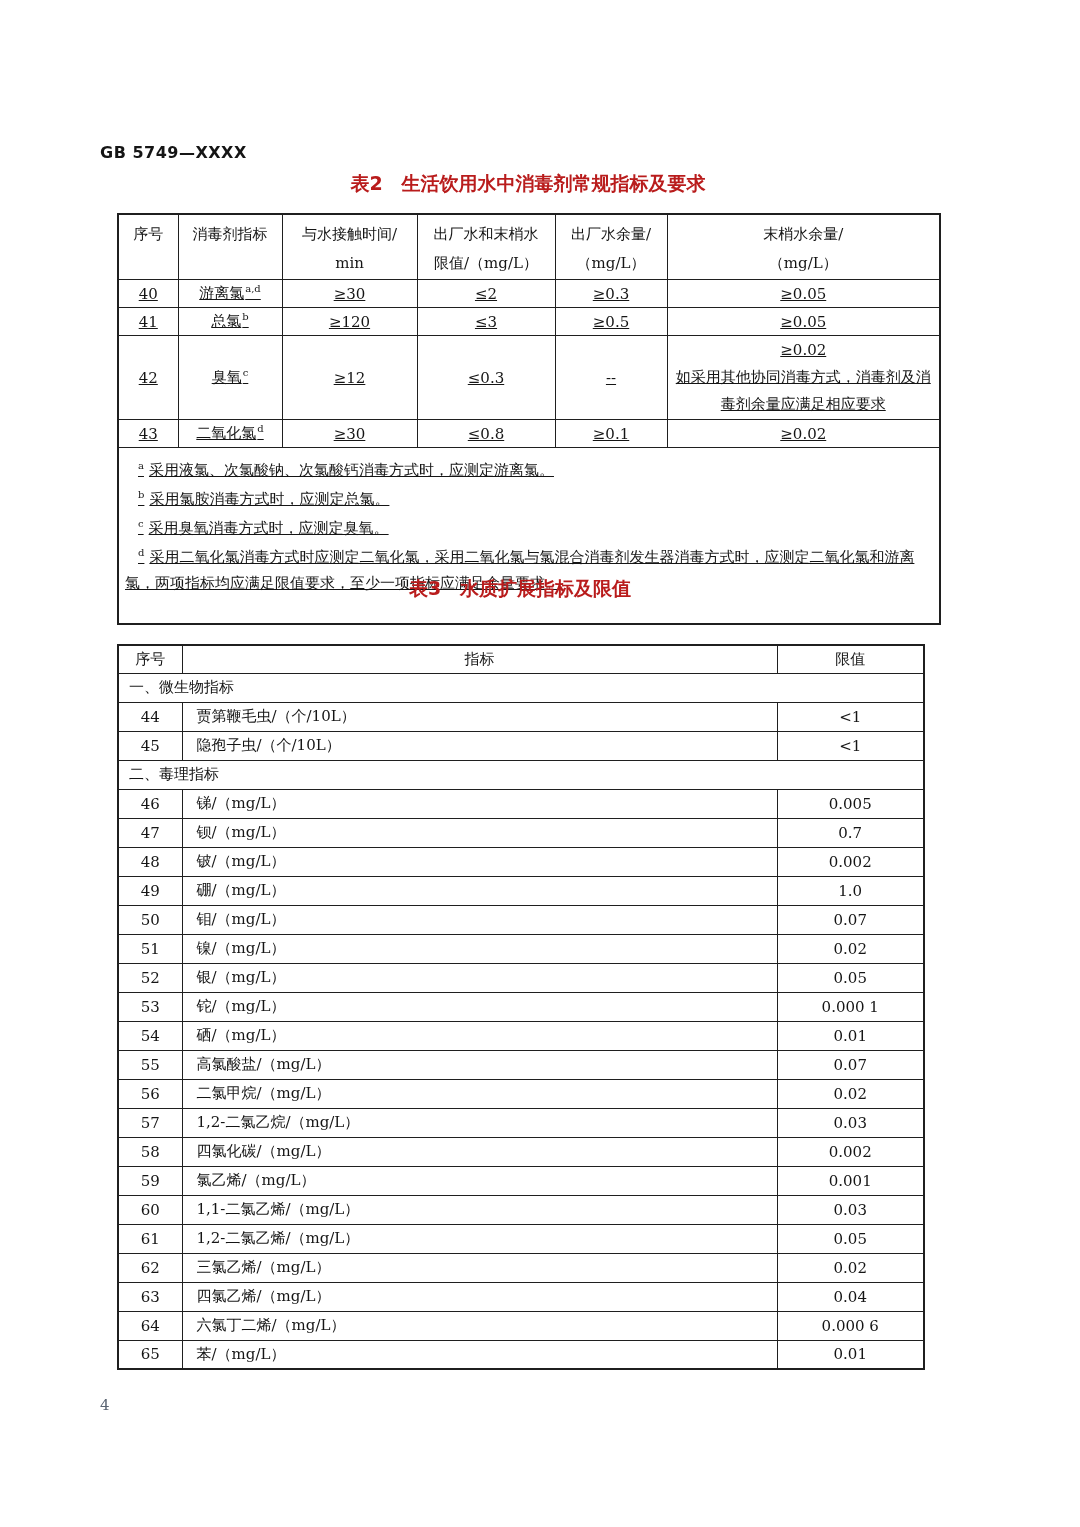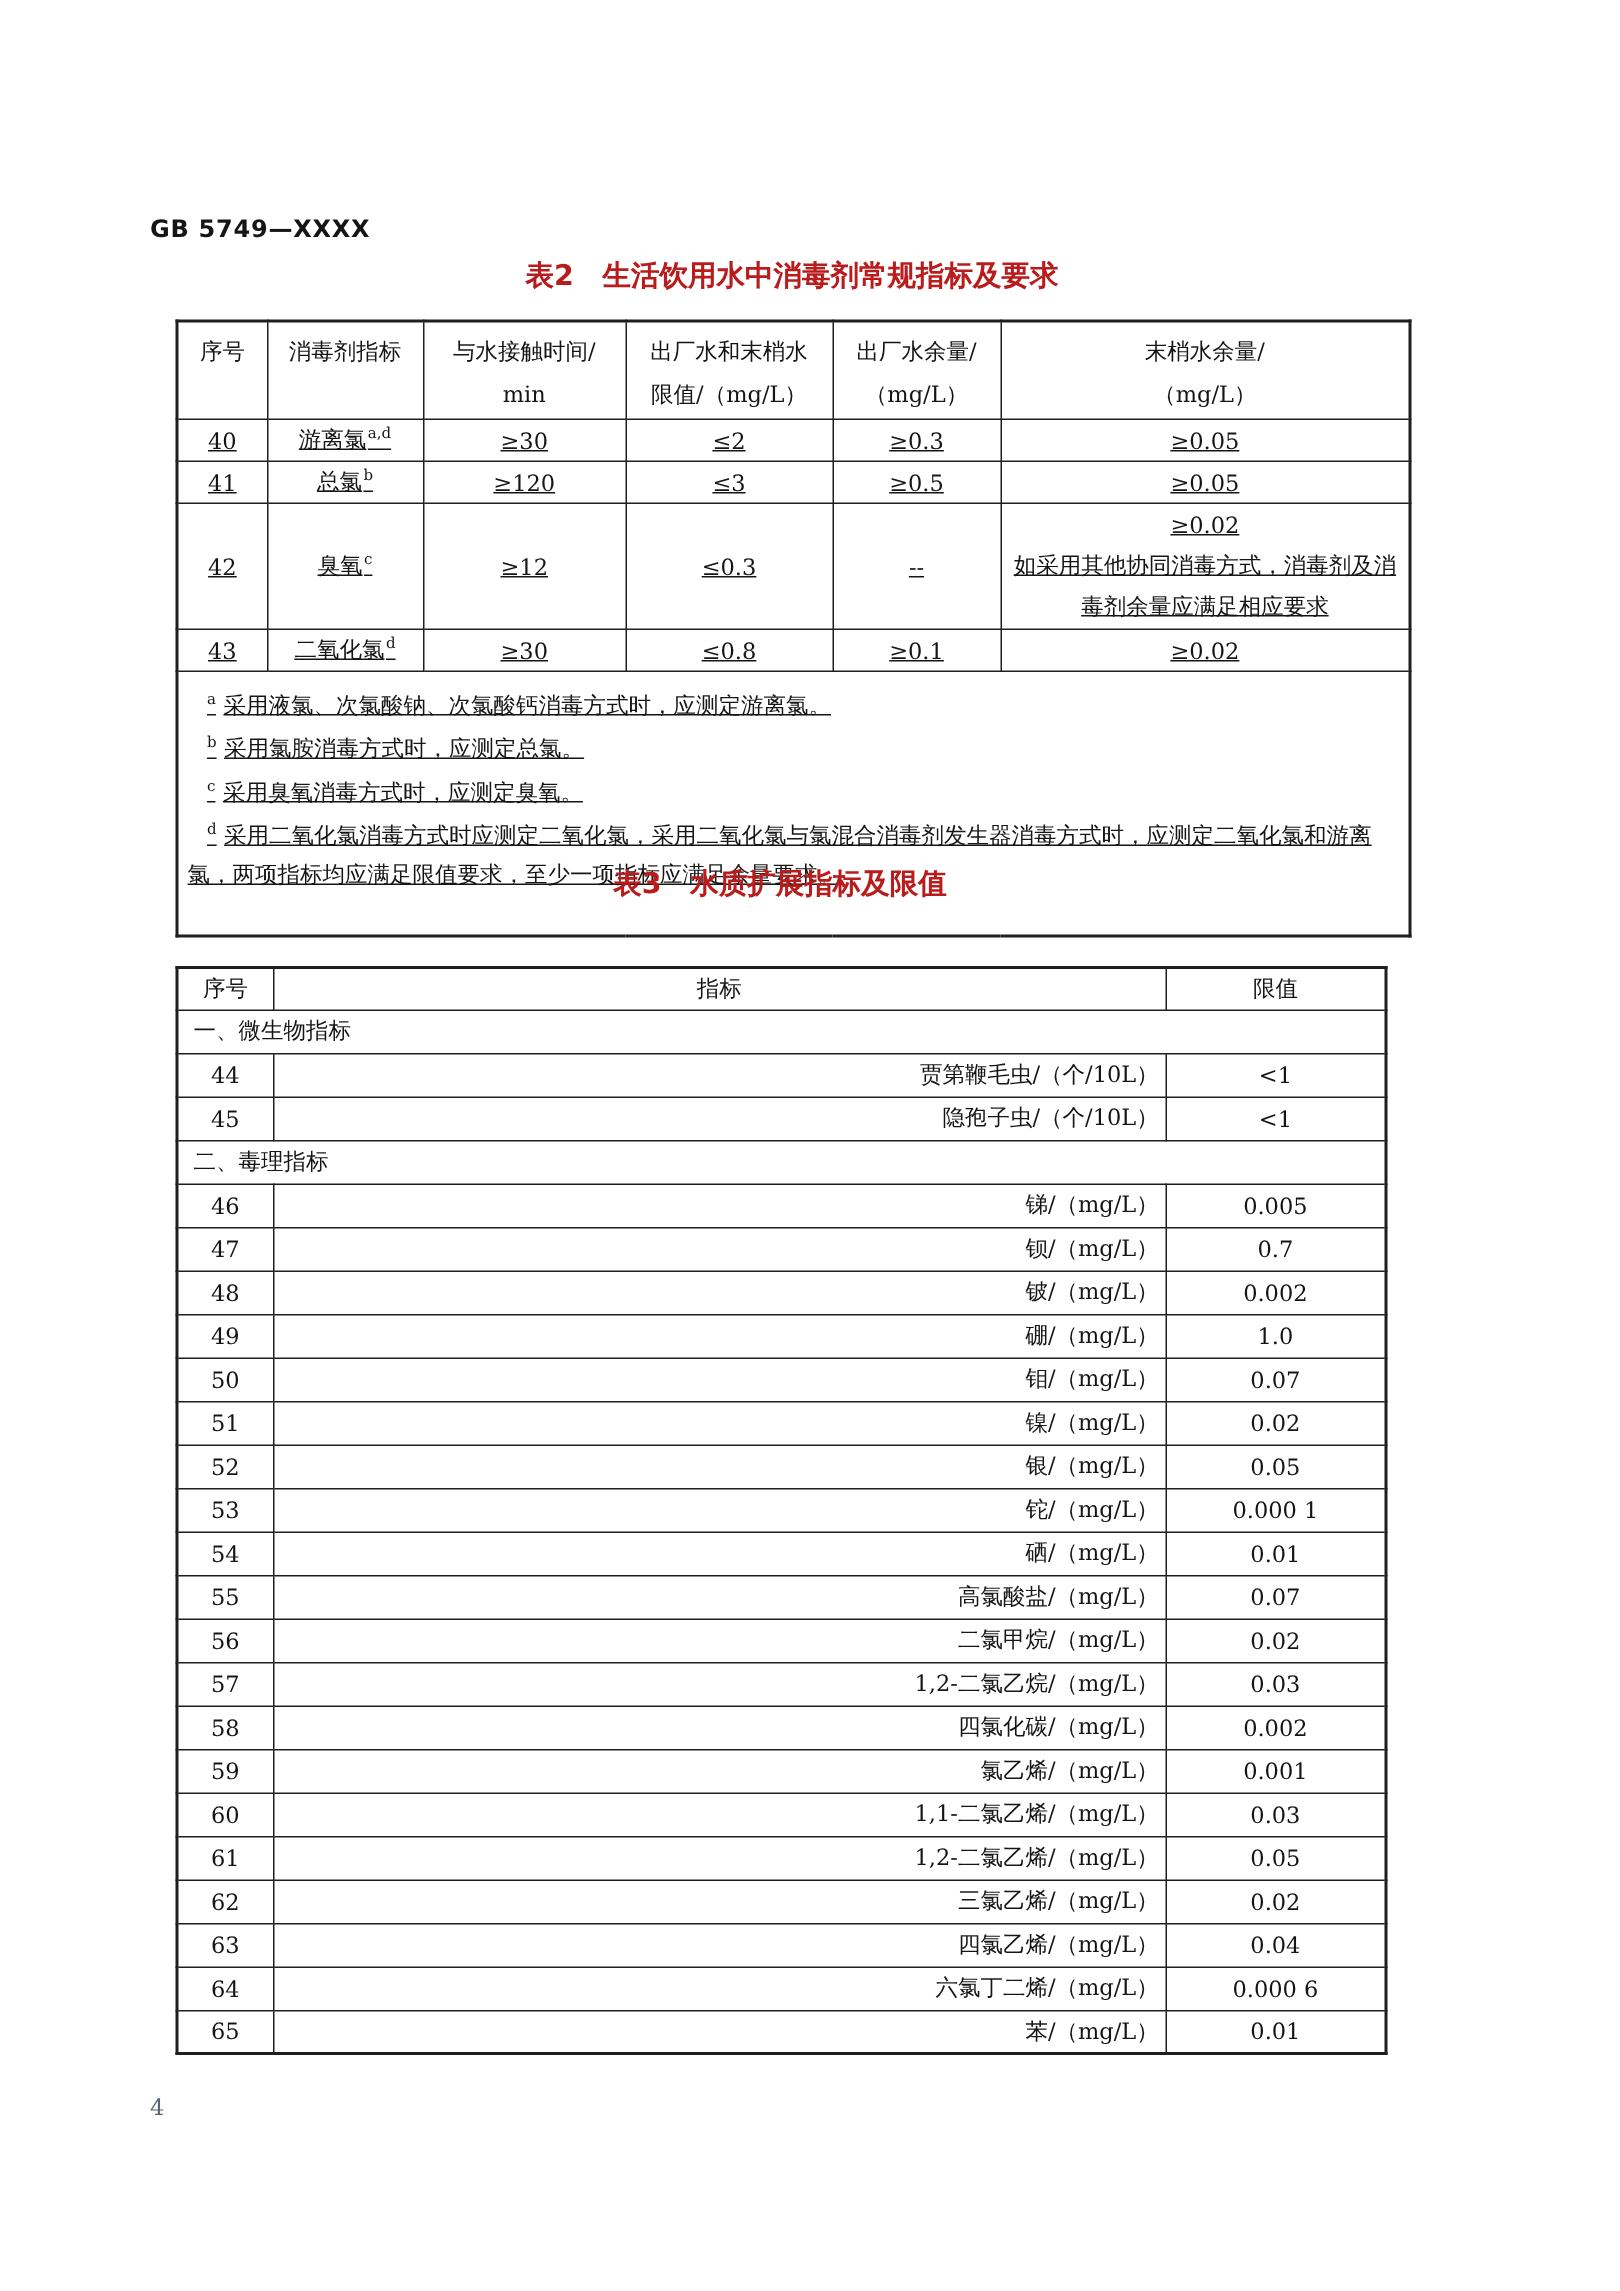--- a/index.html
+++ b/index.html
@@ -45,21 +45,21 @@
   .note-left { text-align:center; }
 
   sup { font-size:10px; line-height:0; margin-left:1px; }
 
   .footnote-cell { text-align:left; padding:6px 8px 24px 6px; height:auto !important; }
   .footnote-cell p { line-height:26px; margin:3px 0; text-indent:12px; text-align:left; }
   .footnote-cell sup { margin-right:5px; }
 
   #table3 thead th { height:28px; }
   #table3 td { height:29px; }
-  #table3 td.left { text-align:right; padding-left:14px; }
+  #table3 td.left { text-align:left; padding-left:14px; }
   #table3 td.section-cell { text-align:left; padding-left:10px; }
 
   .page-number { position:absolute; left:100px; top:1396px; font-size:15px; color:#5a6472; }
 </style>
 </head>
 <body>
 
 <div class="page">
 
   <div class="doc-code">GB 5749—XXXX</div>

